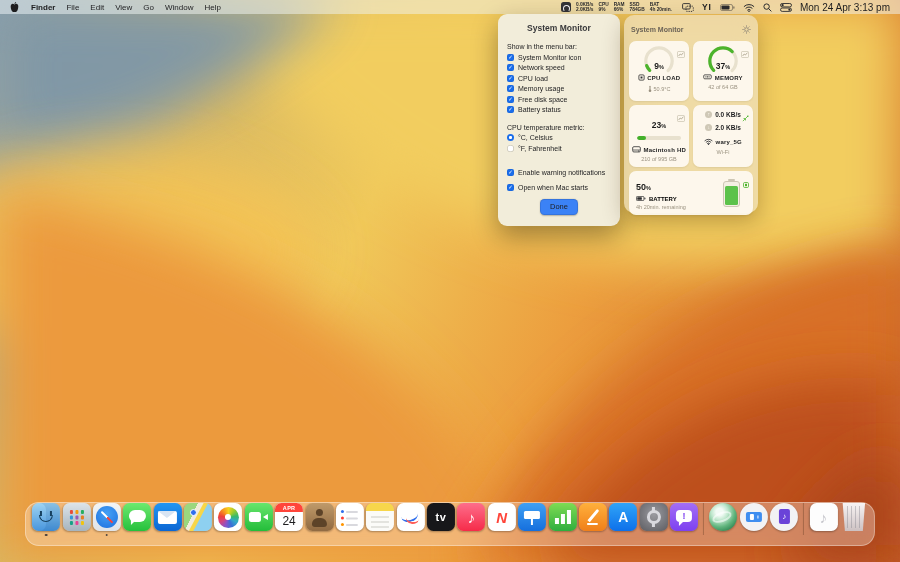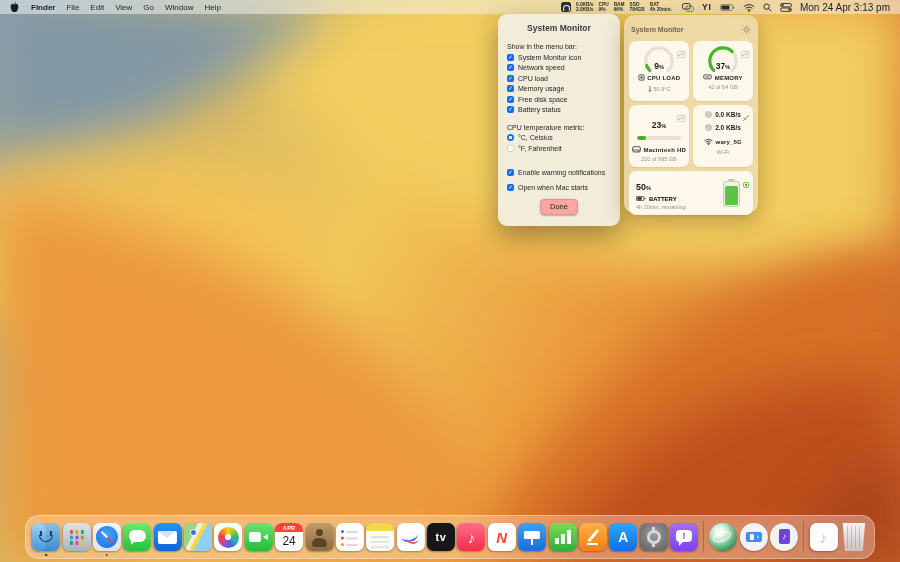--- a/index.html
+++ b/index.html
@@ -36,21 +36,21 @@
   .check-row{display:flex;align-items:center;gap:4px;margin:3.5px 0;}
   .cb{width:7px;height:7px;border-radius:2px;background:#1a6dea;flex:0 0 auto;position:relative;
     box-shadow:inset 0 0 0 .5px rgba(0,0,0,.08);}
   .cb.checked::before{content:"✓";position:absolute;inset:0;color:#fff;font-size:5.5px;line-height:7px;text-align:center;font-weight:700;}
   .radio{width:7px;height:7px;border-radius:50%;background:#fff;box-shadow:inset 0 0 0 .6px #bdb7a2;flex:0 0 auto;position:relative;}
   .radio.selected{background:#1a6dea;box-shadow:none;}
   .radio.selected::before{content:"";position:absolute;left:2.4px;top:2.4px;width:2.2px;height:2.2px;border-radius:50%;background:#fff;}
   .gap-s{height:7px;}
   .gap-m{height:6px;}
   .extra .check-row{margin:8px 0;}
-  .done-btn{display:block;margin:6px auto 0;padding:2px 9px 2.5px;background:#fca5a5;border:.5px solid rgba(0,0,0,.1);
+  .done-btn{display:block;margin:6px auto 0;padding:2px 9px 2.5px;background:#3b82f6;border:.5px solid rgba(0,0,0,.1);
     border-radius:4.5px;font-size:7.5px;color:#1d1d1f;box-shadow:0 .5px 1.5px rgba(0,0,0,.25);cursor:pointer;
     font-family:inherit;}
 
   
   .widget{position:absolute;left:624px;top:15px;width:134px;height:198px;box-sizing:border-box;
     background:rgba(238,227,209,.62);backdrop-filter:blur(14px);border-radius:10px;
     box-shadow:0 8px 22px rgba(60,30,5,.3);padding:4px 5px 5px;}
   .widget-header{display:flex;align-items:center;justify-content:space-between;padding:1px 2px 3px;}
   .widget-title{font-size:7px;font-weight:700;color:#6b6357;}
   .cards{display:grid;grid-template-columns:1fr 1fr;gap:4px;}
@@ -77,22 +77,22 @@
   .batt-left{flex:1;}
   .batt-val{font-size:9px;font-weight:700;color:#1a1a1a;}
   .batt-label{display:flex;align-items:center;gap:3px;font-size:6px;font-weight:700;margin-top:1.5px;}
   .batt-sub{font-size:5.5px;color:#9a9180;margin-top:2px;}
   .batt-graphic{width:18px;margin-right:6px;}
   .batt-nub{width:7px;height:2.5px;background:#cdc6b4;border-radius:1px;margin:0 auto;}
   .batt-body{position:relative;width:15px;height:24px;border:1.5px solid #cdc6b4;border-radius:3px;margin:0 auto;background:#f4efe2;}
   .batt-fill{position:absolute;left:1px;right:1px;bottom:1px;background:#5cc24a;border-radius:1.5px;}
 
   
-  .dock{position:absolute;left:50%;bottom:3px;transform:translateX(-50%);height:42px;
-    display:flex;align-items:center;padding:0 5px;
+  .dock{position:absolute;left:50%;bottom:16px;transform:translateX(-50%);height:42px;
+    display:flex;align-items:flex-start;padding:0 5px;
     background:rgba(255,238,224,.35);border:.5px solid rgba(255,255,255,.35);
     border-radius:14px;backdrop-filter:blur(12px);}
   .dock-item{position:relative;width:28px;height:28px;margin:0 1.2px;cursor:pointer;}
   .dock-item.running::after{content:"";position:absolute;left:50%;bottom:-5px;width:2.5px;height:2.5px;
     border-radius:50%;background:rgba(40,40,45,.8);transform:translateX(-50%);}
   .dock-icon{position:absolute;inset:0;border-radius:6.5px;overflow:hidden;box-shadow:0 1px 2px rgba(0,0,0,.3);}
   .divider{width:1px;height:32px;background:rgba(70,40,15,.3);margin:0 4px;flex:0 0 auto;}
 
   .di-finder{background:linear-gradient(180deg,#9fd4f2,#4795dd);box-shadow:inset -14px 0 0 rgba(0,60,120,.12),0 1px 2px rgba(0,0,0,.3);}
   .di-finder::before{content:"";position:absolute;left:8px;top:8px;width:1.8px;height:5px;background:#16405f;box-shadow:10px 0 0 #16405f;}

